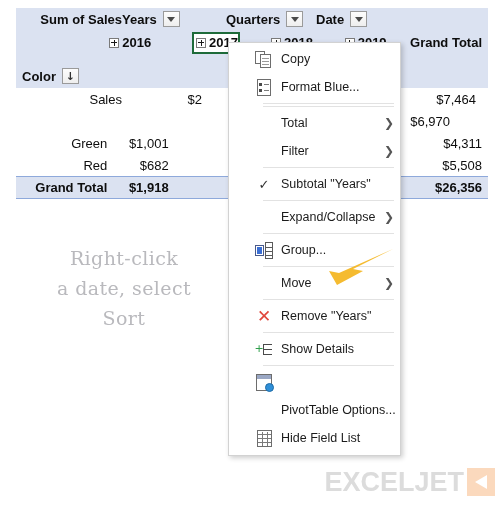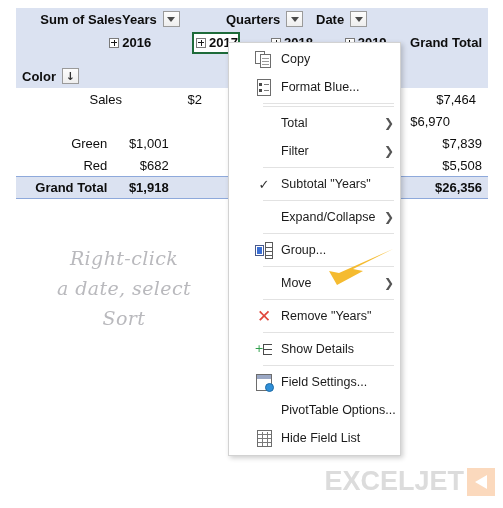--- a/index.html
+++ b/index.html
@@ -115,21 +115,20 @@
   }
 
   
   #note {
     position: absolute;
     left: 26px;
     top: 243px;
     width: 196px;
     text-align: center;
     font-family: "DejaVu Serif", serif;
-    font-style: italic;
     font-size: 19px;
     line-height: 30px;
     color: #b9b9bd;
     letter-spacing: 0.4px;
   }
 
   
   #ctxmenu {
     position: absolute;
     left: 228px;
@@ -267,20 +266,21 @@
 
   
   #arrow { position: absolute; left: 313px; top: 247px; }
 
   
   #logo {
     position: absolute;
     right: 8px;
     bottom: 12px;
     display: flex;
+    align-items: center;
     gap: 3px;
   }
   #logo .wordmark {
     font-family: "Liberation Sans", sans-serif;
     font-weight: bold;
     font-size: 27px;
     letter-spacing: 0px;
     color: #dcdcdc;
     line-height: 1;
   }
@@ -380,21 +380,21 @@
     <div class="c-num" style="width:96px">5</div>
     <div class="c-gt">$6,970</div>
   </div>
 
   <div class="pv-row pv-data">
     <div class="c-label">Green</div>
     <div class="c-num">$1,001</div>
     <div class="c-num-w">$2</div>
     <div class="c-num"></div>
     <div class="c-num" style="width:96px">2</div>
-    <div class="c-gt">$7,839</div>
+    <div class="c-gt">$4,311</div>
   </div>
 
   <div class="pv-row pv-data">
     <div class="c-label">Red</div>
     <div class="c-num">$682</div>
     <div class="c-num-w">$2</div>
     <div class="c-num"></div>
     <div class="c-num" style="width:96px">6</div>
     <div class="c-gt">$5,508</div>
   </div>
@@ -522,21 +522,20 @@
   <div class="mi-sep"></div>
 
   <div class="mi">
     <span class="mi-icon">
       <span class="ico ico-fs">
         <span class="bx"></span>
         <span class="hd"></span>
         <span class="gear"></span>
       </span>
     </span>
-    <span class="mi-label">Field Settings...</span>
   </div>
 
   <div class="mi">
     <span class="mi-icon"></span>
     <span class="mi-label">PivotTable Options...</span>
   </div>
 
   <div class="mi">
     <span class="mi-icon">
       <span class="ico ico-hf">

